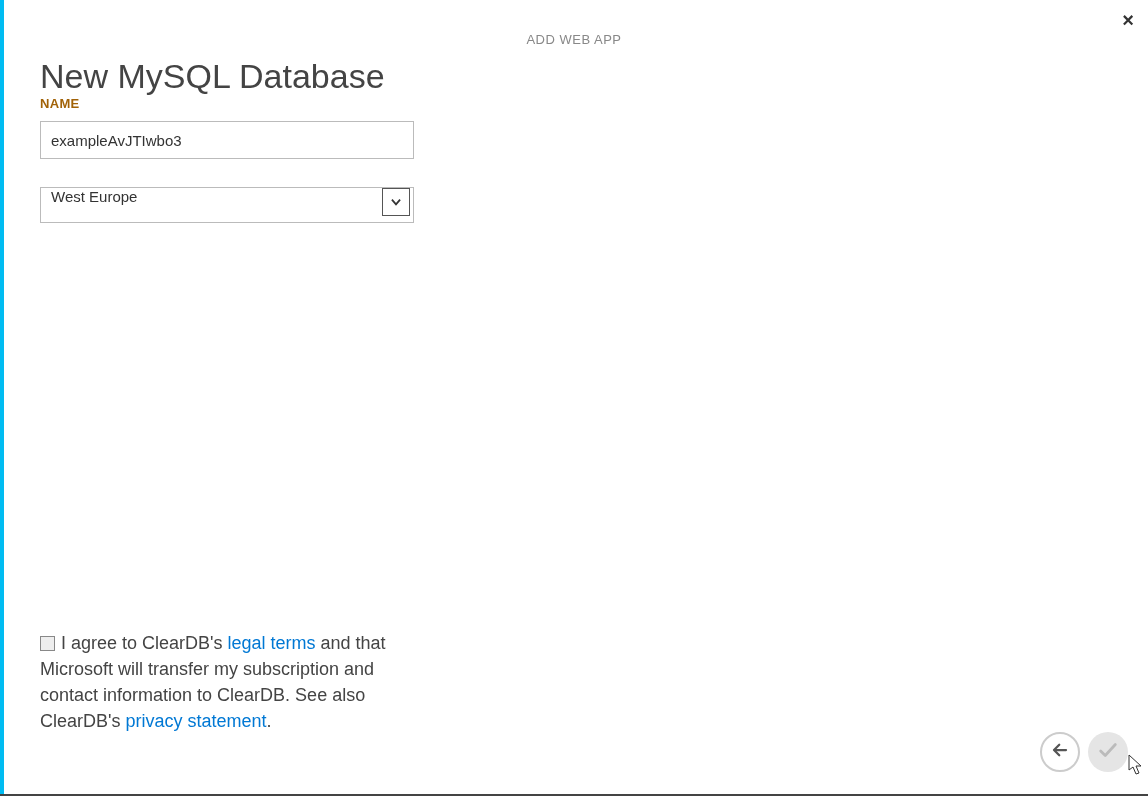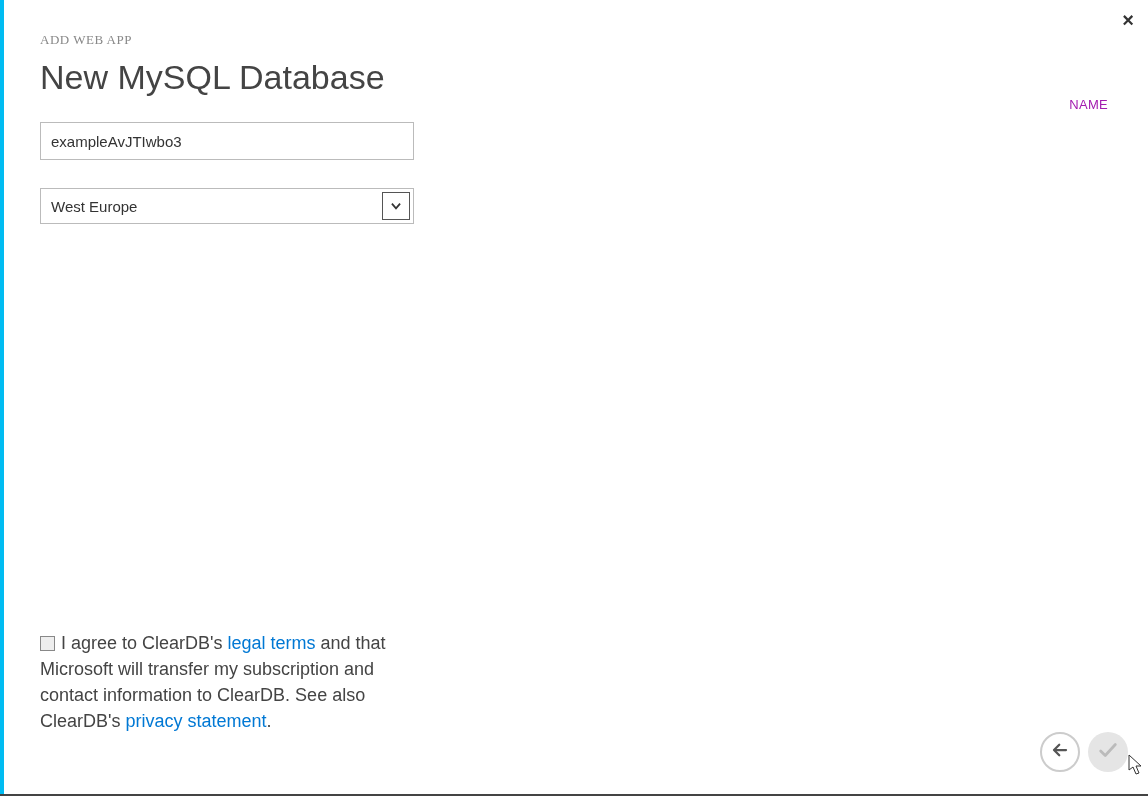--- a/index.html
+++ b/index.html
@@ -44,58 +44,57 @@
     }
     .content {
       padding: 32px 40px 0 40px;
     }
     .breadcrumb {
       font-size: 13px;
       font-weight: 400;
       color: #888;
       letter-spacing: 0.5px;
       margin-bottom: 10px;
-      font-family: Liberation Serif, serif;
+      font-family: Liberation Sans, sans-serif;
+      text-align: center;
     }
     .page-title {
       font-size: 34px;
       font-weight: 300;
       color: #444;
       font-family: "Segoe UI Light", "Segoe UI", Arial, sans-serif;
     }
     .form-group {
       margin-bottom: 28px;
     }
     .field-label {
       font-size: 13px;
-      font-weight: 400;
-      color: #a21caf;
+      font-weight: 700;
+      color: #a16207;
       letter-spacing: 0.3px;
       margin-bottom: 10px;
       display: block;
       font-family: "Segoe UI", Arial, sans-serif;
-      text-align: right;
     }
     .text-input {
       width: 374px;
       height: 38px;
       border: 1px solid #bbb;
       padding: 4px 10px;
       font-size: 15px;
       font-family: "Segoe UI", Arial, sans-serif;
       color: #333;
       outline: none;
     }
     .select-wrap {
       position: relative;
       width: 374px;
       height: 36px;
       border: 1px solid #bbb;
       display: flex;
-      align-items: center;
       cursor: pointer;
     }
     .select-value {
       padding-left: 10px;
       font-size: 15px;
       color: #333;
       flex: 1;
       font-family: "Segoe UI", Arial, sans-serif;
     }
     .select-arrow-box {

